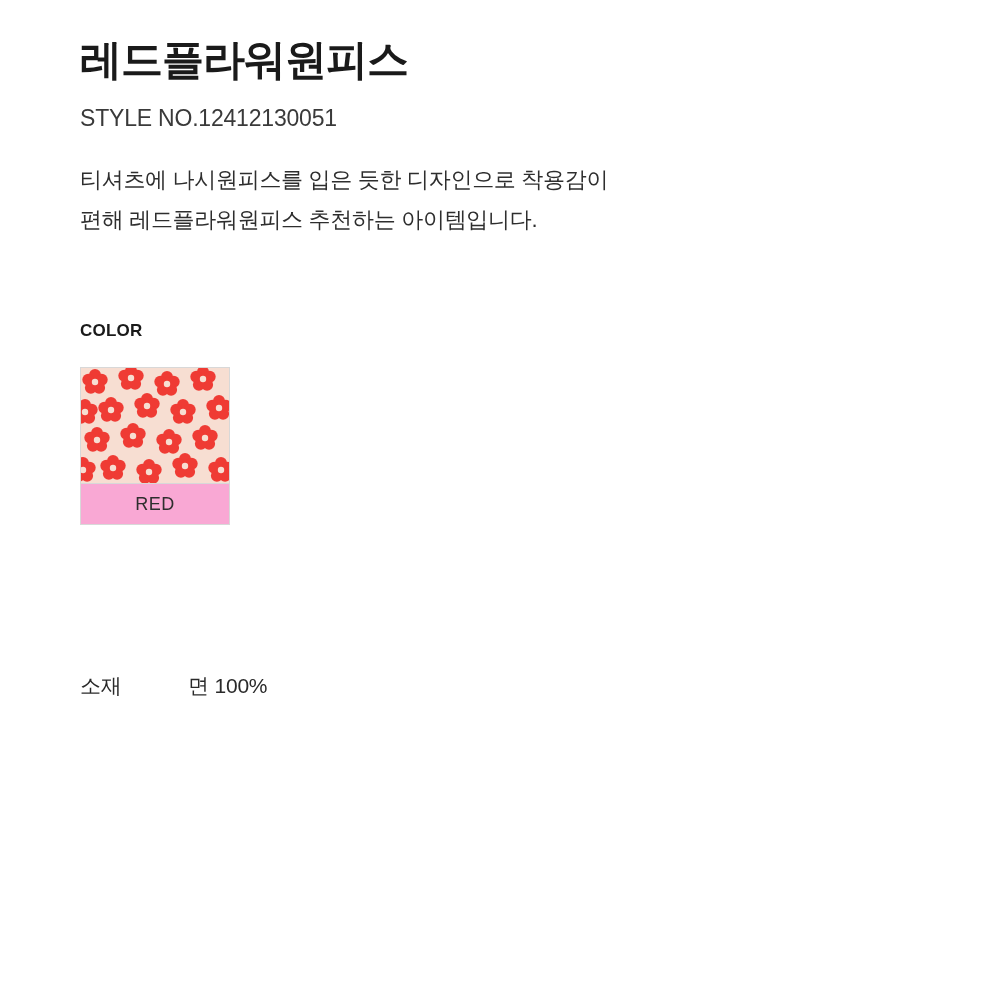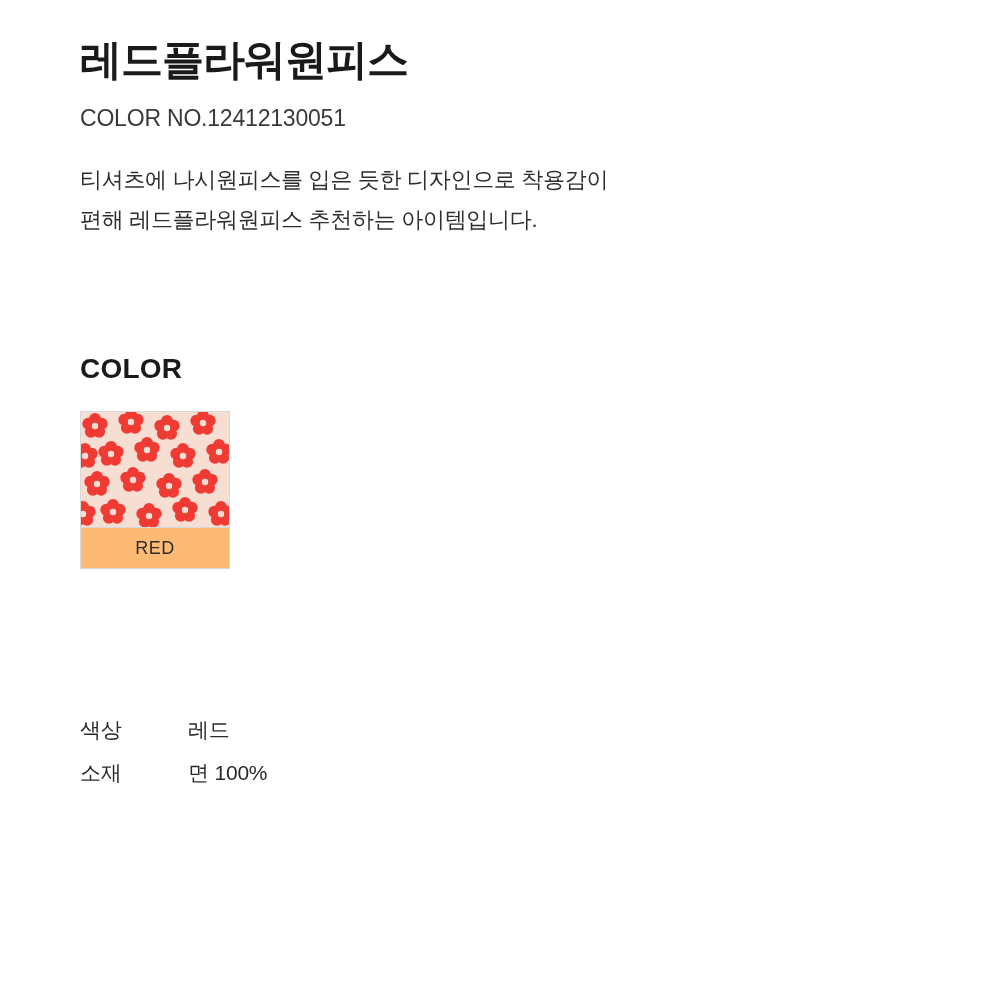--- a/index.html
+++ b/index.html
@@ -40,22 +40,22 @@
     margin-top: 28px;
     font-size: 22px;
     line-height: 1.85;
     color: #2e2e2e;
     letter-spacing: -0.3px;
   }
   .description div {
     white-space: nowrap;
   }
   .section-heading {
-    margin-top: 112px;
-    font-size: 28px;
+    margin-top: 80px;
+    font-size: 17px;
     font-weight: 700;
     color: #1a1a1a;
     letter-spacing: 0.2px;
   }
   .swatch-wrap {
     margin-top: 26px;
     width: 150px;
     border: 1px solid #d8d8d8;
     box-sizing: border-box;
   }
@@ -66,21 +66,21 @@
     background-color: #f7ded2;
     position: relative;
     overflow: hidden;
   }
   .swatch-label {
     height: 40px;
     line-height: 40px;
     text-align: center;
     font-size: 18px;
     color: #2e2e2e;
-    background: #fdba74;
+    background: #f9a8d4;
     border-top: 1px solid #d8d8d8;
     letter-spacing: 0.5px;
   }
   .spec-table {
     margin-top: 148px;
     border-collapse: collapse;
     font-size: 21px;
     color: #2a2a2a;
   }
   .spec-table td {
@@ -97,21 +97,21 @@
     white-space: nowrap;
   }
 </style>
 </head>
 <body>
 
 <div class="page">
 
   <h1 class="product-title">레드플라워원피스</h1>
 
-  <div class="style-no">COLOR NO.12412130051</div>
+  <div class="style-no">STYLE NO.12412130051</div>
 
   <div class="description">
     <div>티셔츠에 나시원피스를 입은 듯한 디자인으로 착용감이</div>
     <div>편해 레드플라워원피스 추천하는 아이템입니다.</div>
   </div>
 
   <div class="section-heading">COLOR</div>
 
   <div class="swatch-wrap">
     <div class="swatch-img">
@@ -267,23 +267,19 @@
           </g>
         </g>
       </svg>
     </div>
     <div class="swatch-label">RED</div>
   </div>
 
   <table class="spec-table">
     <tbody>
       <tr>
-        <td class="spec-key">색상</td>
-        <td class="spec-val">레드</td>
-      </tr>
-      <tr>
         <td class="spec-key">소재</td>
         <td class="spec-val">면 100%</td>
       </tr>
     </tbody>
   </table>
 
 </div>
 
 </body></html>

